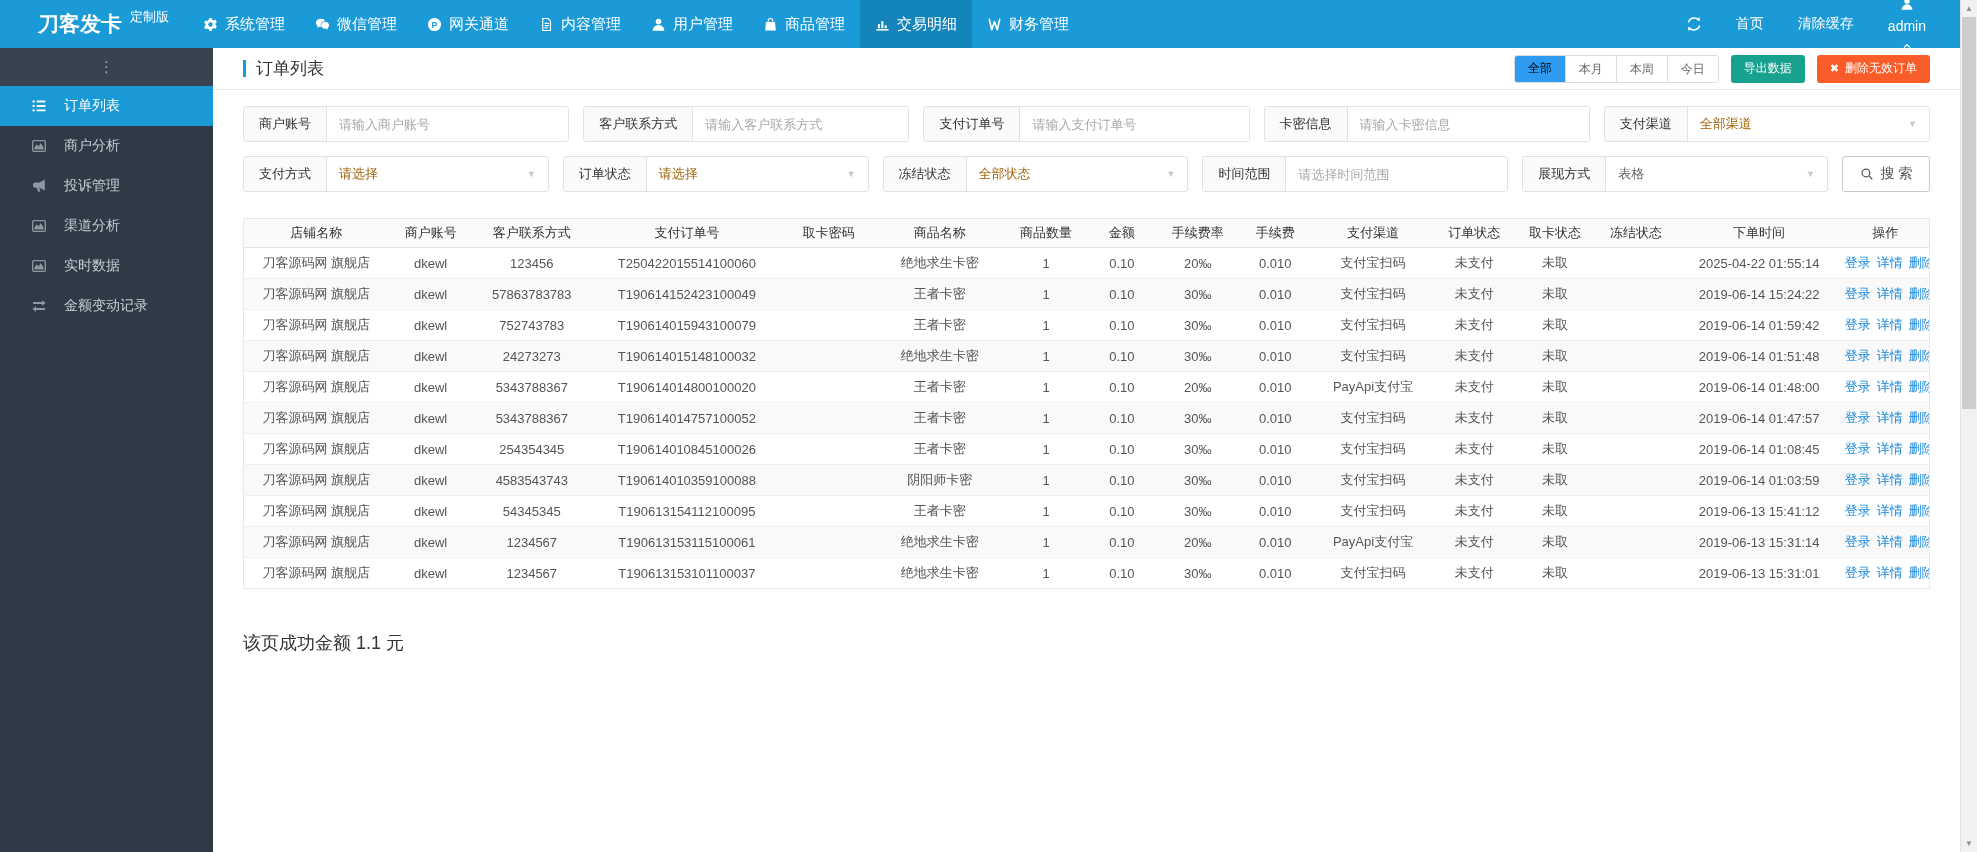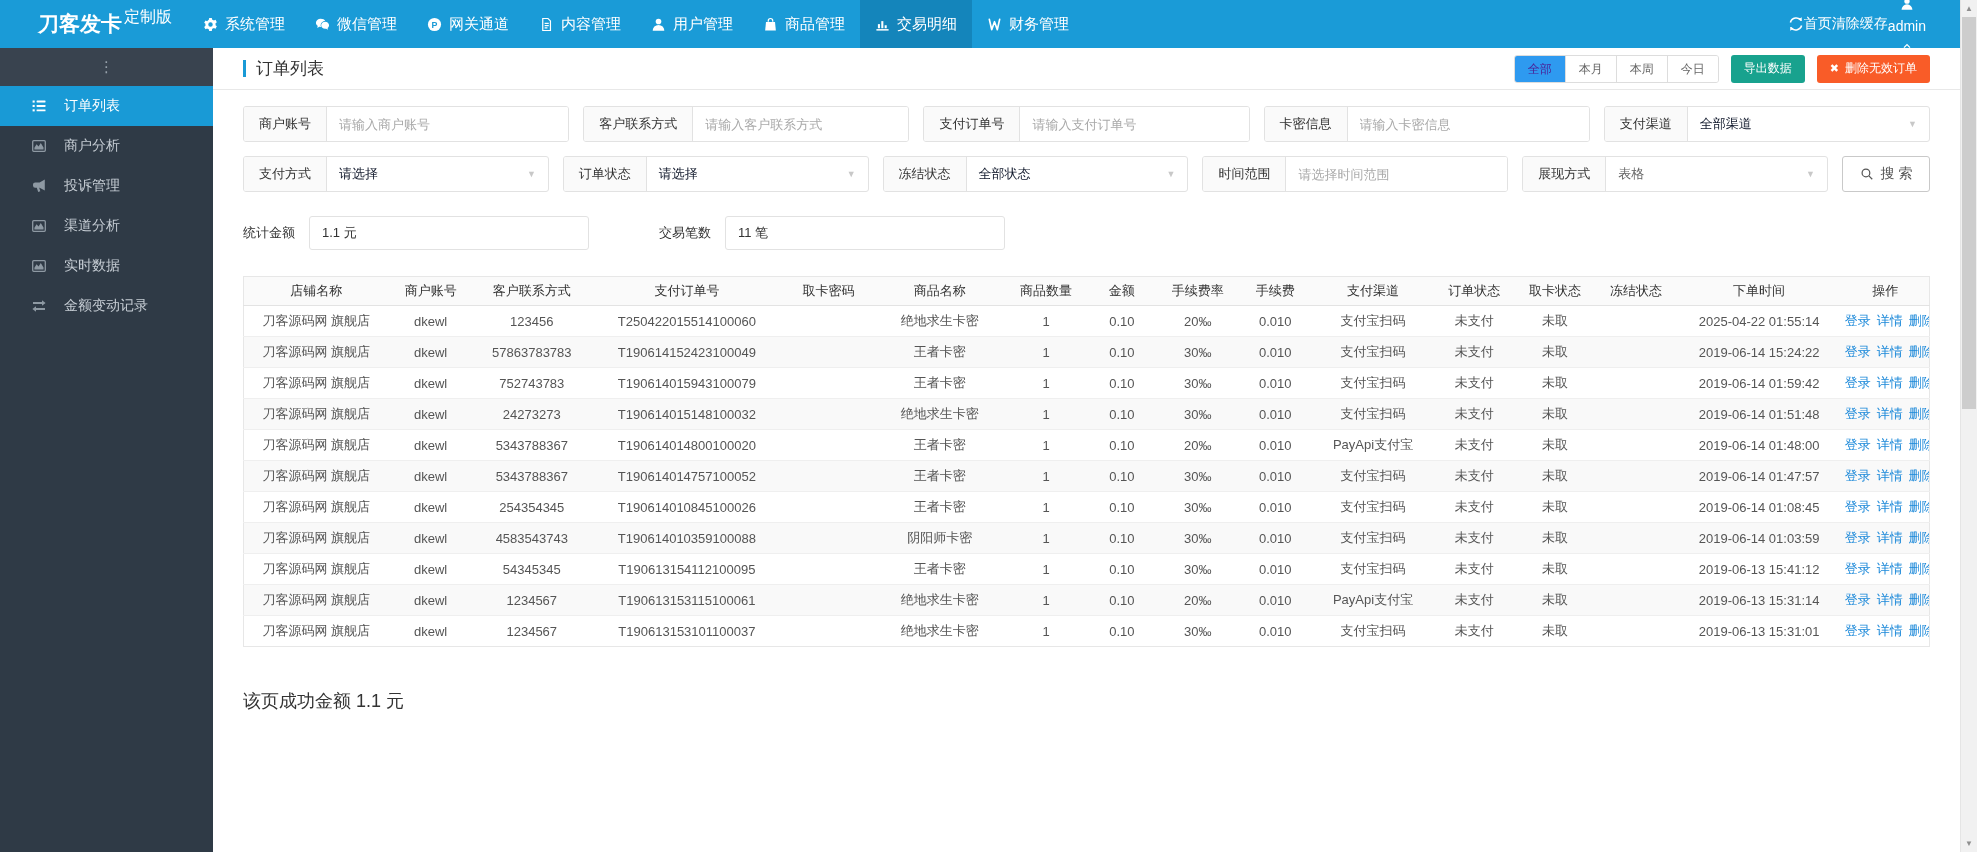--- a/index.html
+++ b/index.html
@@ -9,27 +9,27 @@
     background:#fff; overflow:hidden; position:relative; font-size:13px; color:#333;
   }
   .icon svg { display:block; }
 
   
   .topbar {
     position:absolute; top:0; left:0; right:17px; height:48px;
     background:var(--topbar-bg,#1A9BD7); color:#fff; display:flex; align-items:stretch;
   }
   .logo { width:188px; padding-left:38px; display:flex; align-items:center; font-size:21px; font-weight:bold; cursor:pointer; white-space:nowrap; }
-  .logo .badge { font-size:16px; font-weight:normal; margin-left:2px; transform:translateY(-7px); }
+  .logo .badge { font-size:13px; font-weight:normal; margin-left:8px; transform:translateY(-7px); }
   .topmenu { display:flex; align-items:stretch; }
   .top-item { display:flex; align-items:center; gap:7px; padding:0 15px; font-size:15px; cursor:pointer; white-space:nowrap; }
   .top-item.active { background:var(--topbar-active-bg,#1485BB); }
   .top-item .icon { display:flex; }
   .top-item .icon svg { width:15px; height:15px; }
-  .topbar-right { margin-left:auto; display:flex; align-items:center; padding-right:34px; font-size:14px; }
+  .topbar-right { margin-left:auto; display:flex; align-items:center; gap:34px; padding-right:34px; font-size:14px; }
   .tb-icon { cursor:pointer; display:flex; }
   .tb-icon svg { width:16px; height:16px; }
   .tb-link { cursor:pointer; }
   .user { display:flex; align-items:center; gap:7px; cursor:pointer;flex-direction:column; }
   .user .icon svg { width:14px; height:14px; }
   .user .caret svg { width:10px; height:10px; }
 
   
   .sidebar { position:absolute; top:48px; left:0; bottom:0; width:213px; background:var(--sidebar-bg,#2F3A46); }
   .sidebar-toggle { height:38px; background:var(--sidebar-toggle-bg,#39434F); color:#97A2AC; display:flex; align-items:center; justify-content:center; font-size:15px; cursor:pointer; }
@@ -41,33 +41,33 @@
 
   
   .main { position:absolute; left:213px; top:48px; right:17px; bottom:0; background:#fff; overflow:hidden; }
   .page-header { height:42px; border-bottom:1px solid #E8E8E8; display:flex; align-items:center; padding:0 30px; }
   .page-title { display:flex; align-items:center; gap:10px; font-size:17px; color:#333; }
   .page-title .tbar { width:3px; height:17px; background:var(--sidebar-active-bg,#199AD6); }
   .header-actions { margin-left:auto; display:flex; align-items:center; gap:12px; }
   .tab-group { display:flex; border:1px solid #DDD; border-radius:3px; overflow:hidden; }
   .tab { padding:0 13px; height:26px; line-height:26px; font-size:12px; color:#666; background:#fff; border-left:1px solid #DDD; cursor:pointer; }
   .tab:first-child { border-left:none; }
-  .tab.active { background:var(--tab-active-bg,#2E9AF0); color:#4c1d95; }
+  .tab.active { background:var(--tab-active-bg,#2E9AF0); color:#000000;font-family:Liberation Mono, monospace; }
   .btn { height:28px; padding:0 13px; border:none; border-radius:3px; color:#fff; font-size:12px; display:flex; align-items:center; gap:6px; cursor:pointer; font-family:inherit; }
   .btn-export { background:var(--export-bg,#18A28E); }
   .btn-delete { background:var(--delete-bg,#F95C28); }
   .btn-delete .x { font-size:11px; }
 
   
   .filters { padding:16px 30px 0; }
   .filter-row { display:flex; gap:14px; margin-bottom:14px; align-items:center; }
   .fgroups { flex:1; display:flex; gap:14px; }
   .fgroup { flex:1; display:flex; border:1px solid #E2E2E2; border-radius:3px; height:36px; background:#fff; overflow:hidden; }
   .flabel { background:#FAFAFA; border-right:1px solid #E2E2E2; padding:0 15px; line-height:34px; font-size:13px; color:#333; white-space:nowrap; }
-  .fvalue { flex:1; display:flex; align-items:center; padding:0 12px; font-size:13px; color:#0f172a; cursor:pointer; }
+  .fvalue { flex:1; display:flex; align-items:center; padding:0 12px; font-size:13px; color:#a16207; cursor:pointer; }
   .fvalue.dark { color:#666; }
   .finput { flex:1; border:none; outline:none; padding:0 12px; font-size:13px; color:#333; font-family:inherit; min-width:0; }
   .finput::placeholder { color:#A9A9A9; }
   .fcaret { color:#C8C8C8; font-size:9px; padding-right:12px; align-self:center; }
   .btn-search { width:88px; height:36px; border:1px solid #C9C9C9; border-radius:3px; background:#fff; color:#555; font-size:14px; display:flex; align-items:center; justify-content:center; gap:7px; cursor:pointer; font-family:inherit; }
   .btn-search svg { width:14px; height:14px; }
 
   .stats-row { display:flex; align-items:center; margin-top:24px; }
   .stat-label { font-size:13px; color:#333; margin-right:14px; }
   .stat-box { width:280px; height:34px; border:1px solid #E2E2E2; border-radius:3px; display:flex; align-items:center; padding:0 12px; font-size:13px; color:#333; margin-right:70px; background:#fff; }
@@ -336,26 +336,20 @@
         </div>
       <button class="btn-search">
         <span class="icon">
             <svg viewBox="0 0 16 16" fill="none" stroke="currentColor" stroke-width="1.4">
               <circle cx="6.8" cy="6.8" r="4.4"></circle>
               <path d="M10.2 10.2L14 14"></path>
             </svg>
           </span>
         <span>搜 索</span>
       </button>
-    </div>
-    <div class="stats-row">
-      <span class="stat-label">统计金额</span>
-      <div class="stat-box">1.1 元</div>
-      <span class="stat-label">交易笔数</span>
-      <div class="stat-box">11 笔</div>
     </div>
   </div>
 
   <table class="orders">
     <colgroup id="orders-cols">
         <col style="width: 8.6%;">
         <col style="width: 5%;">
         <col style="width: 7%;">
         <col style="width: 11.4%;">
         <col style="width: 5.4%;">

